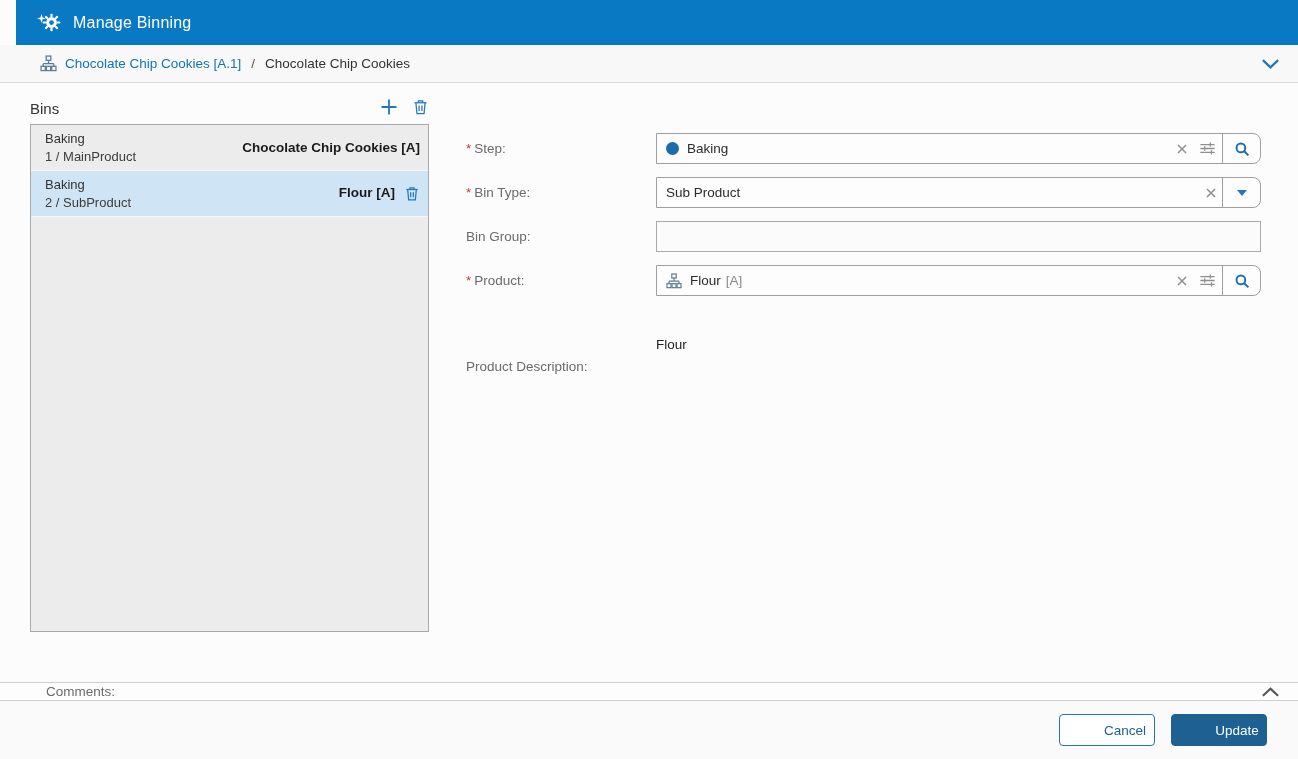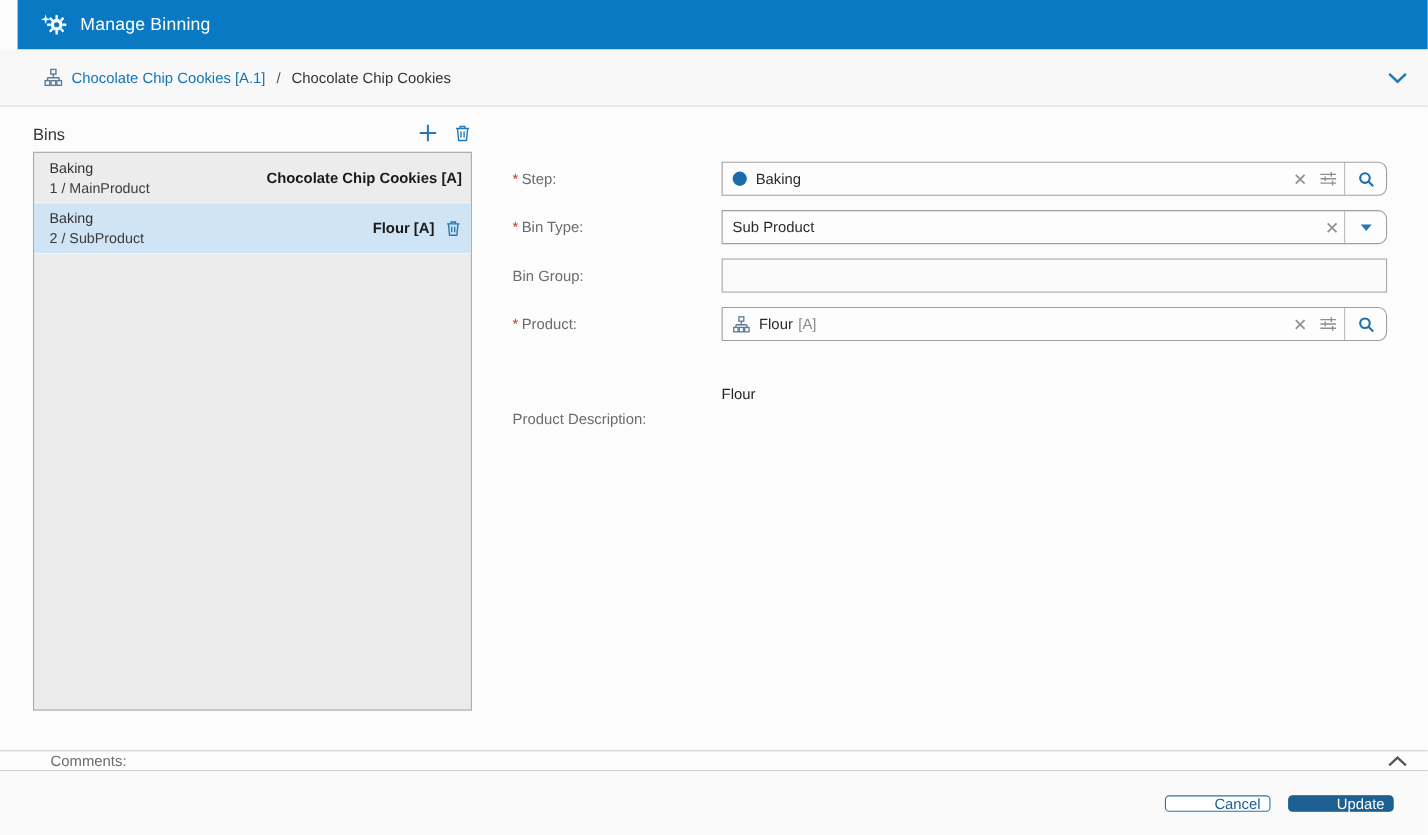--- a/index.html
+++ b/index.html
@@ -8,21 +8,21 @@
   .app { position:relative; width:1298px; height:759px; background:#fcfcfc; }
 
   
   .titlebar { height:45px; background:#0a79c4; display:flex; align-items:center;
               padding-left:26px;margin-left:16px; }
   .titlebar .icon-wrap { position:relative; width:20px; height:20px; margin-right:11px; }
   .titlebar .sparkle { position:absolute; left:-5px; top:-4px; }
   .titlebar .title { color:#ffffff; font-size:16px; letter-spacing:.2px; }
 
   
-  .breadcrumb-bar { height:52px; background:#f8f8f8; border-bottom:1px solid #dcdcdc;
+  .breadcrumb-bar { height:38px; background:#f8f8f8; border-bottom:1px solid #dcdcdc;
                     display:flex; align-items:center; padding:0 14px 0 40px; }
   .breadcrumb-bar .crumb-icon { display:flex; margin-right:8px; }
   .crumb-link { color:#1474b8; font-size:13.5px; cursor:pointer; }
   .crumb-sep { color:#555; font-size:13.5px; margin:0 10px; }
   .crumb-current { color:#333; font-size:13.5px; }
   .breadcrumb-bar .spacer { flex:1; }
   .collapse-btn { display:flex; align-items:center; cursor:pointer; padding:4px; }
 
   
   .content { position:relative; height:585px; }
@@ -35,21 +35,21 @@
   .bins-actions { display:flex; align-items:center; gap:13px; }
   .bins-actions span { display:flex; cursor:pointer; }
   .bins-panel { width:399px; height:508px; background:#ececec; border:1px solid #a9a9a9; }
   .bin-row { display:flex; align-items:center; justify-content:space-between;
              min-height:46px; padding:5px 8px 5px 14px; border-bottom:1px solid #f6f6f6;
              cursor:pointer; }
   .bin-row.selected { background:#cfe4f5; }
   .bin-row-left { flex-shrink:0; }
   .bin-step { font-size:13px; color:#333; }
   .bin-detail { font-size:13px; color:#3c3c3c; margin-top:3px; }
-  .bin-row-right { flex:1; display:flex; align-items:center; justify-content:flex-end;
+  .bin-row-right { flex:1; display:flex; align-items:flex-start; justify-content:flex-end;
                    gap:9px; padding-left:8px; }
   .bin-product { font-size:13.5px; font-weight:bold; color:#1a1a1a; text-align:right; }
   .row-trash { display:flex; cursor:pointer; }
 
   
   .form { position:absolute; left:466px; top:50px; width:801px; }
   .form-row { display:flex; margin-bottom:13px; }
   .form-label { width:190px; text-align:left; padding-right:6px; line-height:31px;
                 font-size:13.5px; color:#6b6b6b; white-space:nowrap; }
   .req { color:#c23b33; margin-right:3px; }
@@ -80,21 +80,21 @@
                   background:#fdfdfd; border-top:1px solid #cfcfcf;
                   border-bottom:1px solid #cfcfcf; display:flex; align-items:center;
                   padding:0 14px 0 46px; }
   .comments-label { font-size:13.5px; color:#6b6b6b; }
   .comments-bar .spacer { flex:1; }
 
   
   .footer { position:absolute; left:0; right:0; bottom:0; height:58px; background:#fafafa;
             display:flex; align-items:center; justify-content:flex-end; gap:16px;
             padding-right:31px; }
-  .btn { width:96px; height:15px; border-radius:4px; font-size:13.5px; cursor:pointer;
+  .btn { width:96px; height:32px; border-radius:4px; font-size:13.5px; cursor:pointer;
          display:flex; align-items:center; justify-content:center;
          font-family:"Liberation Sans", sans-serif;padding-left:36px; }
   .btn-cancel { background:#ffffff; border:1px solid #2a74ad; color:#1d6091; }
   .btn-update { background:#1d6091; border:1px solid #1d6091; color:#ffffff; }
 </style>
 </head>
 <body>
 
 <div class="app">
 

